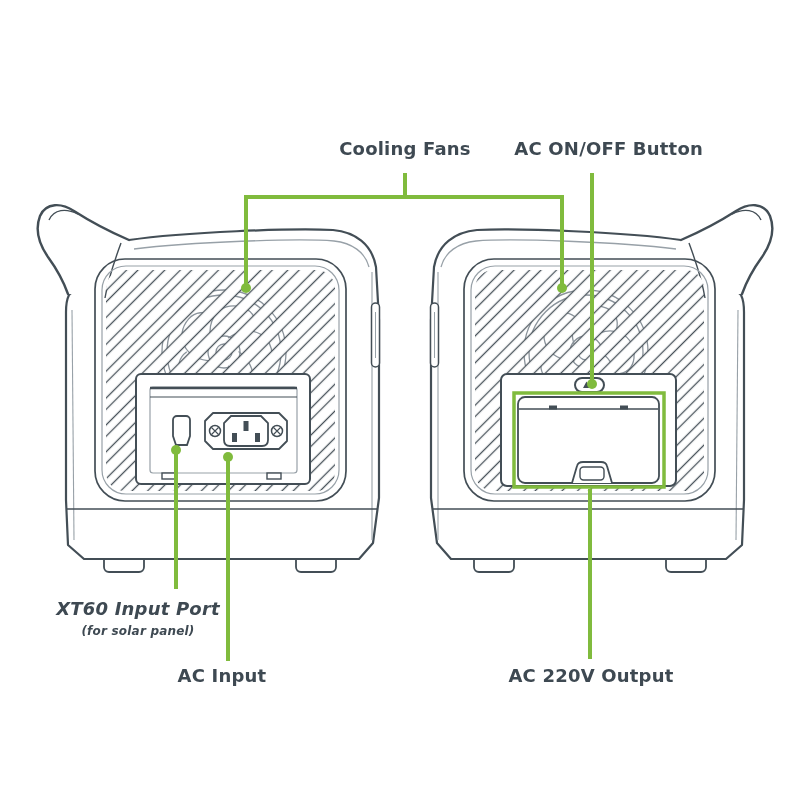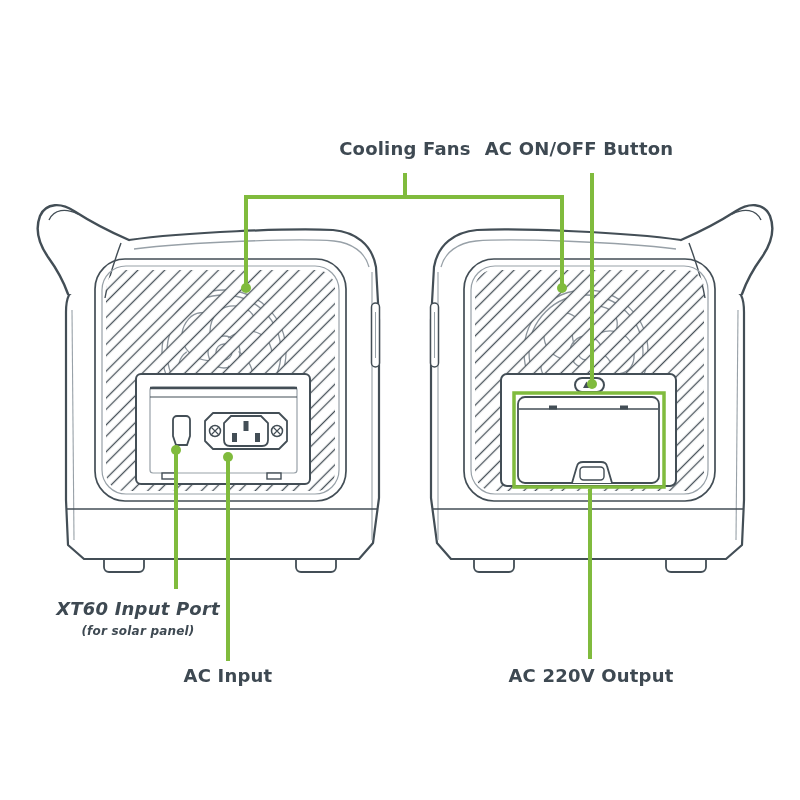--- a/index.html
+++ b/index.html
@@ -8,23 +8,23 @@
     font-family:"DejaVu Sans","Liberation Sans",sans-serif;
   }
   #artwork{position:absolute;left:0;top:0;}
   .lbl{
     position:absolute;width:220px;text-align:center;
     color:#3e4952;font-size:18px;font-weight:600;letter-spacing:.2px;line-height:22px;
     white-space:nowrap;
   }
   .lbl .sub{display:block;font-size:12px;font-weight:600;}
   #lbl-cooling{left:295px;top:138px;}
-  #lbl-onoff{left:469px;top:138px;}
+  #lbl-onoff{left:483px;top:138px;text-align:right;}
   #lbl-xt60{left:28px;top:598px;white-space:normal;font-style:italic;}
-  #lbl-acinput{left:118px;top:665px;}
+  #lbl-acinput{left:112px;top:665px;}
   #lbl-acoutput{left:481px;top:665px;}
 </style>
 </head>
 <body>
 
 <div id="stage">
 
   <svg id="artwork" width="800" height="800" viewBox="0 0 800 800">
     <defs>
 

